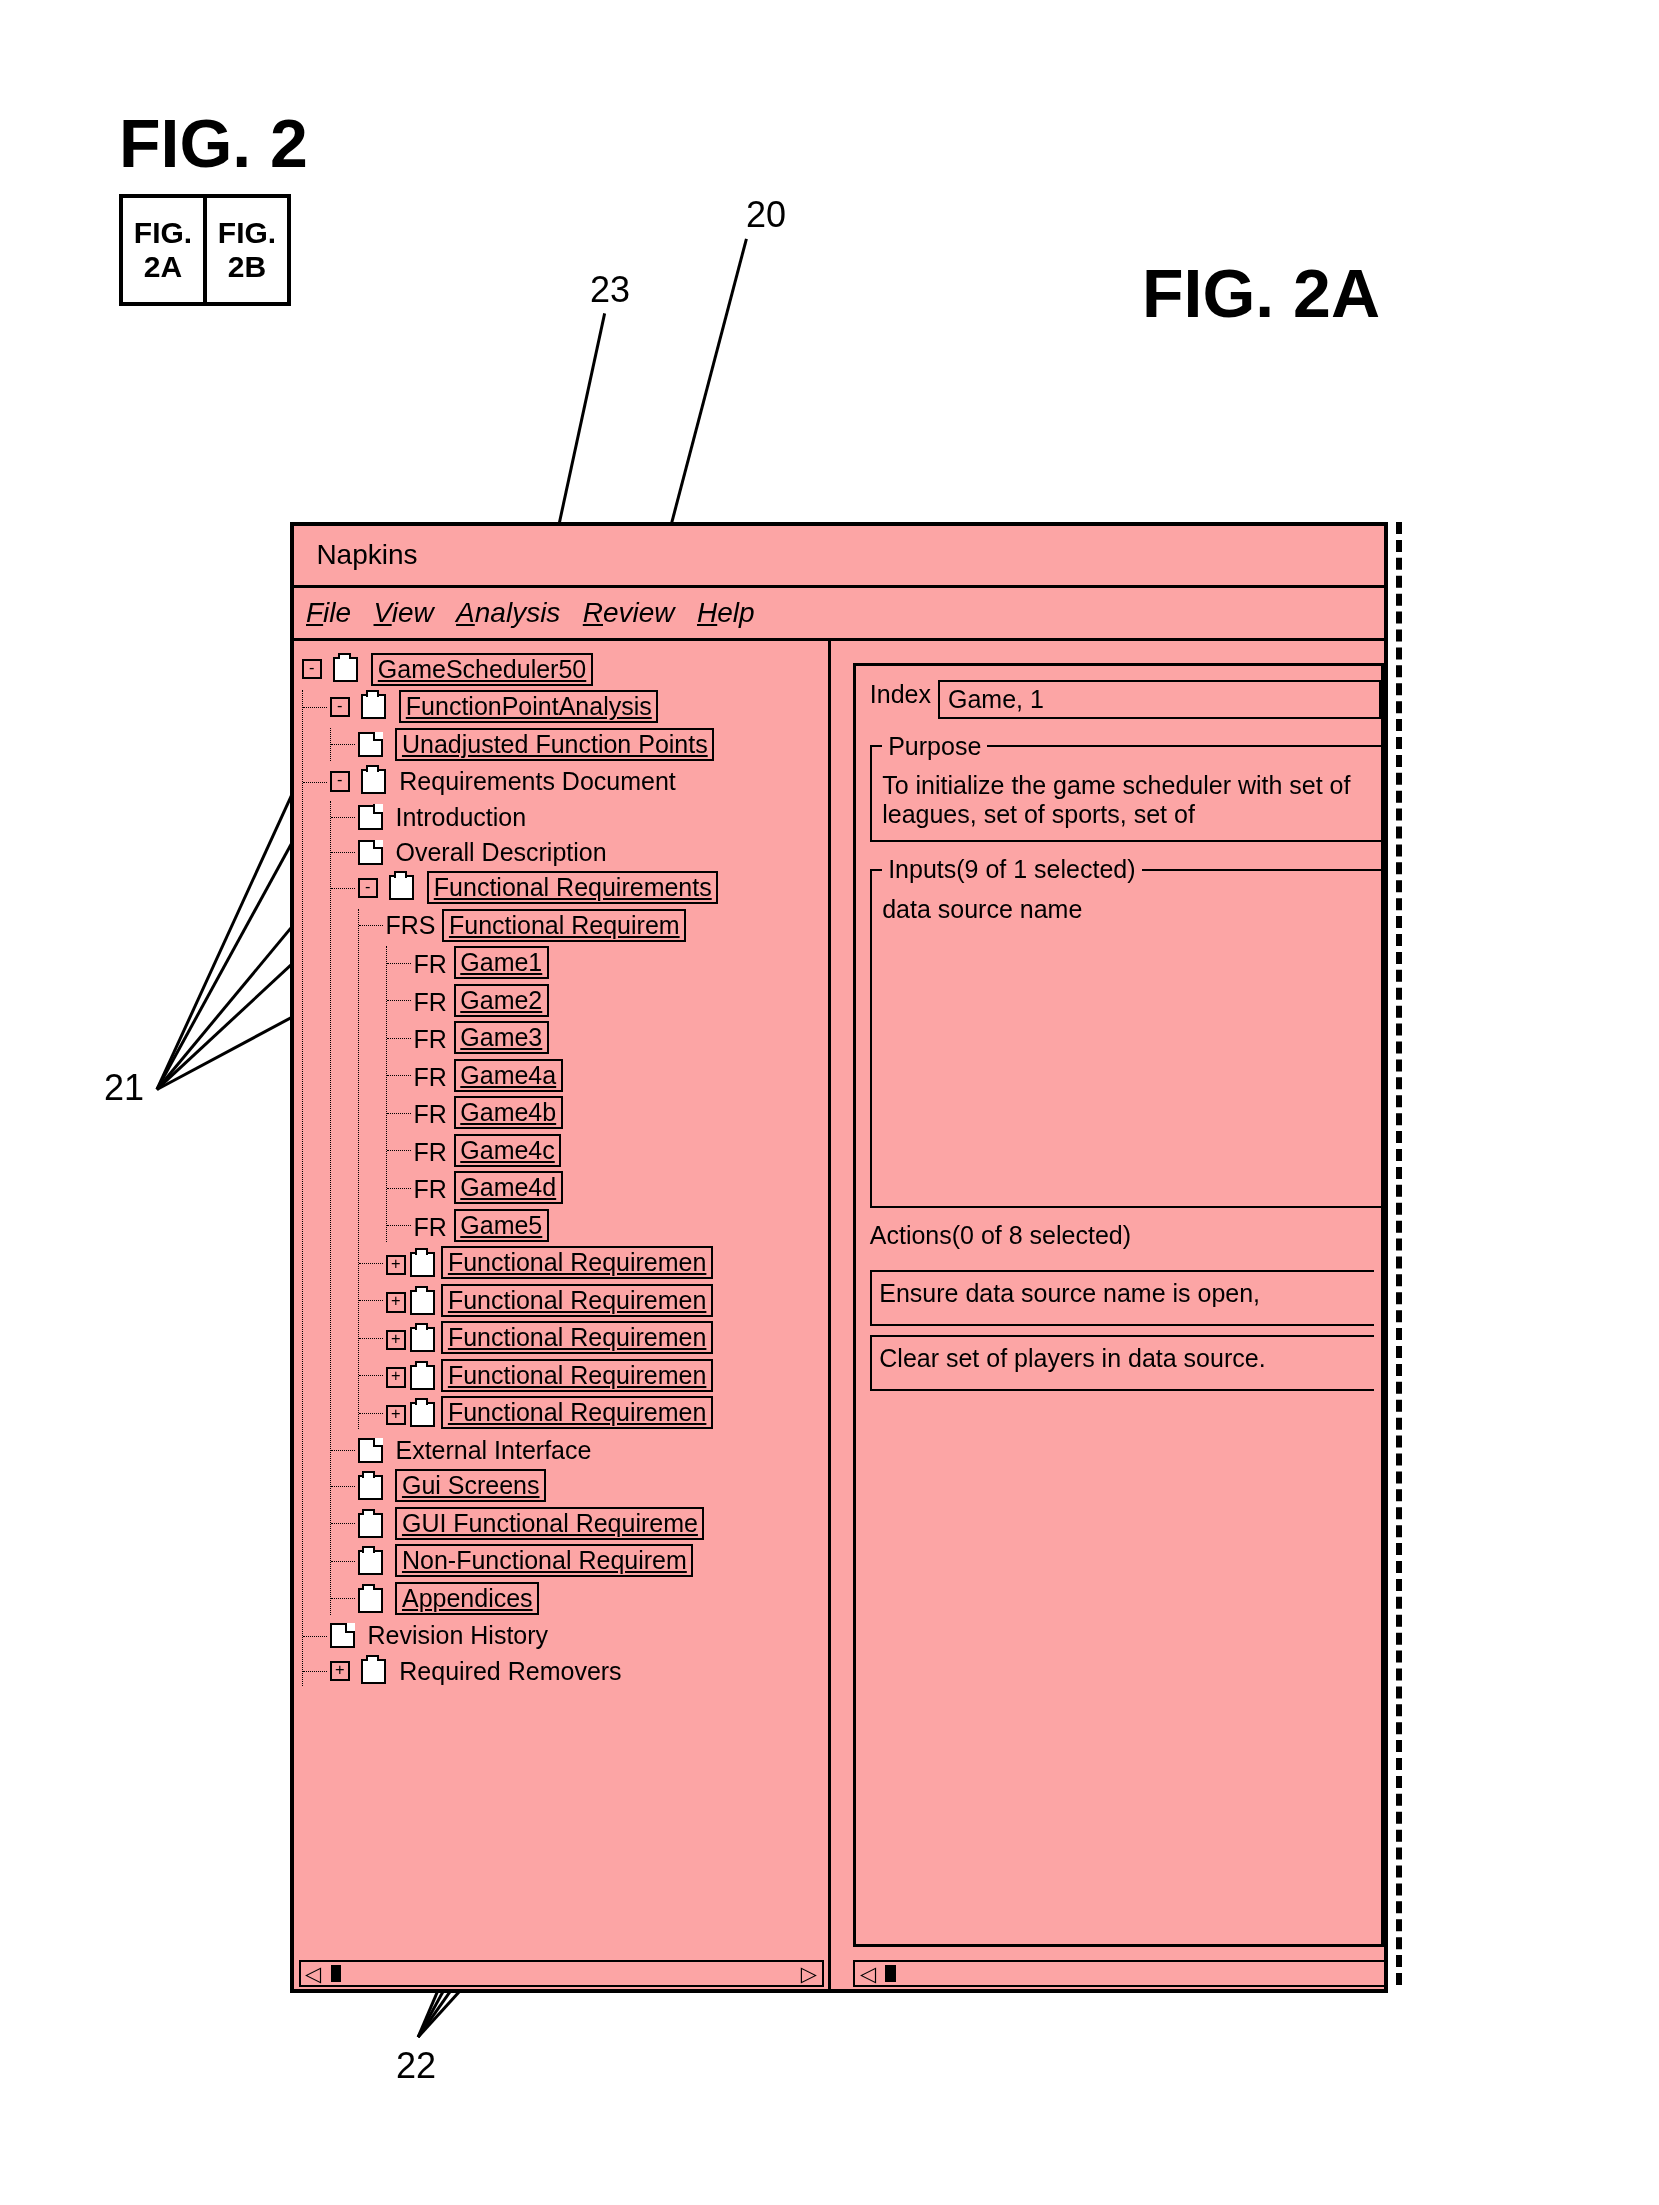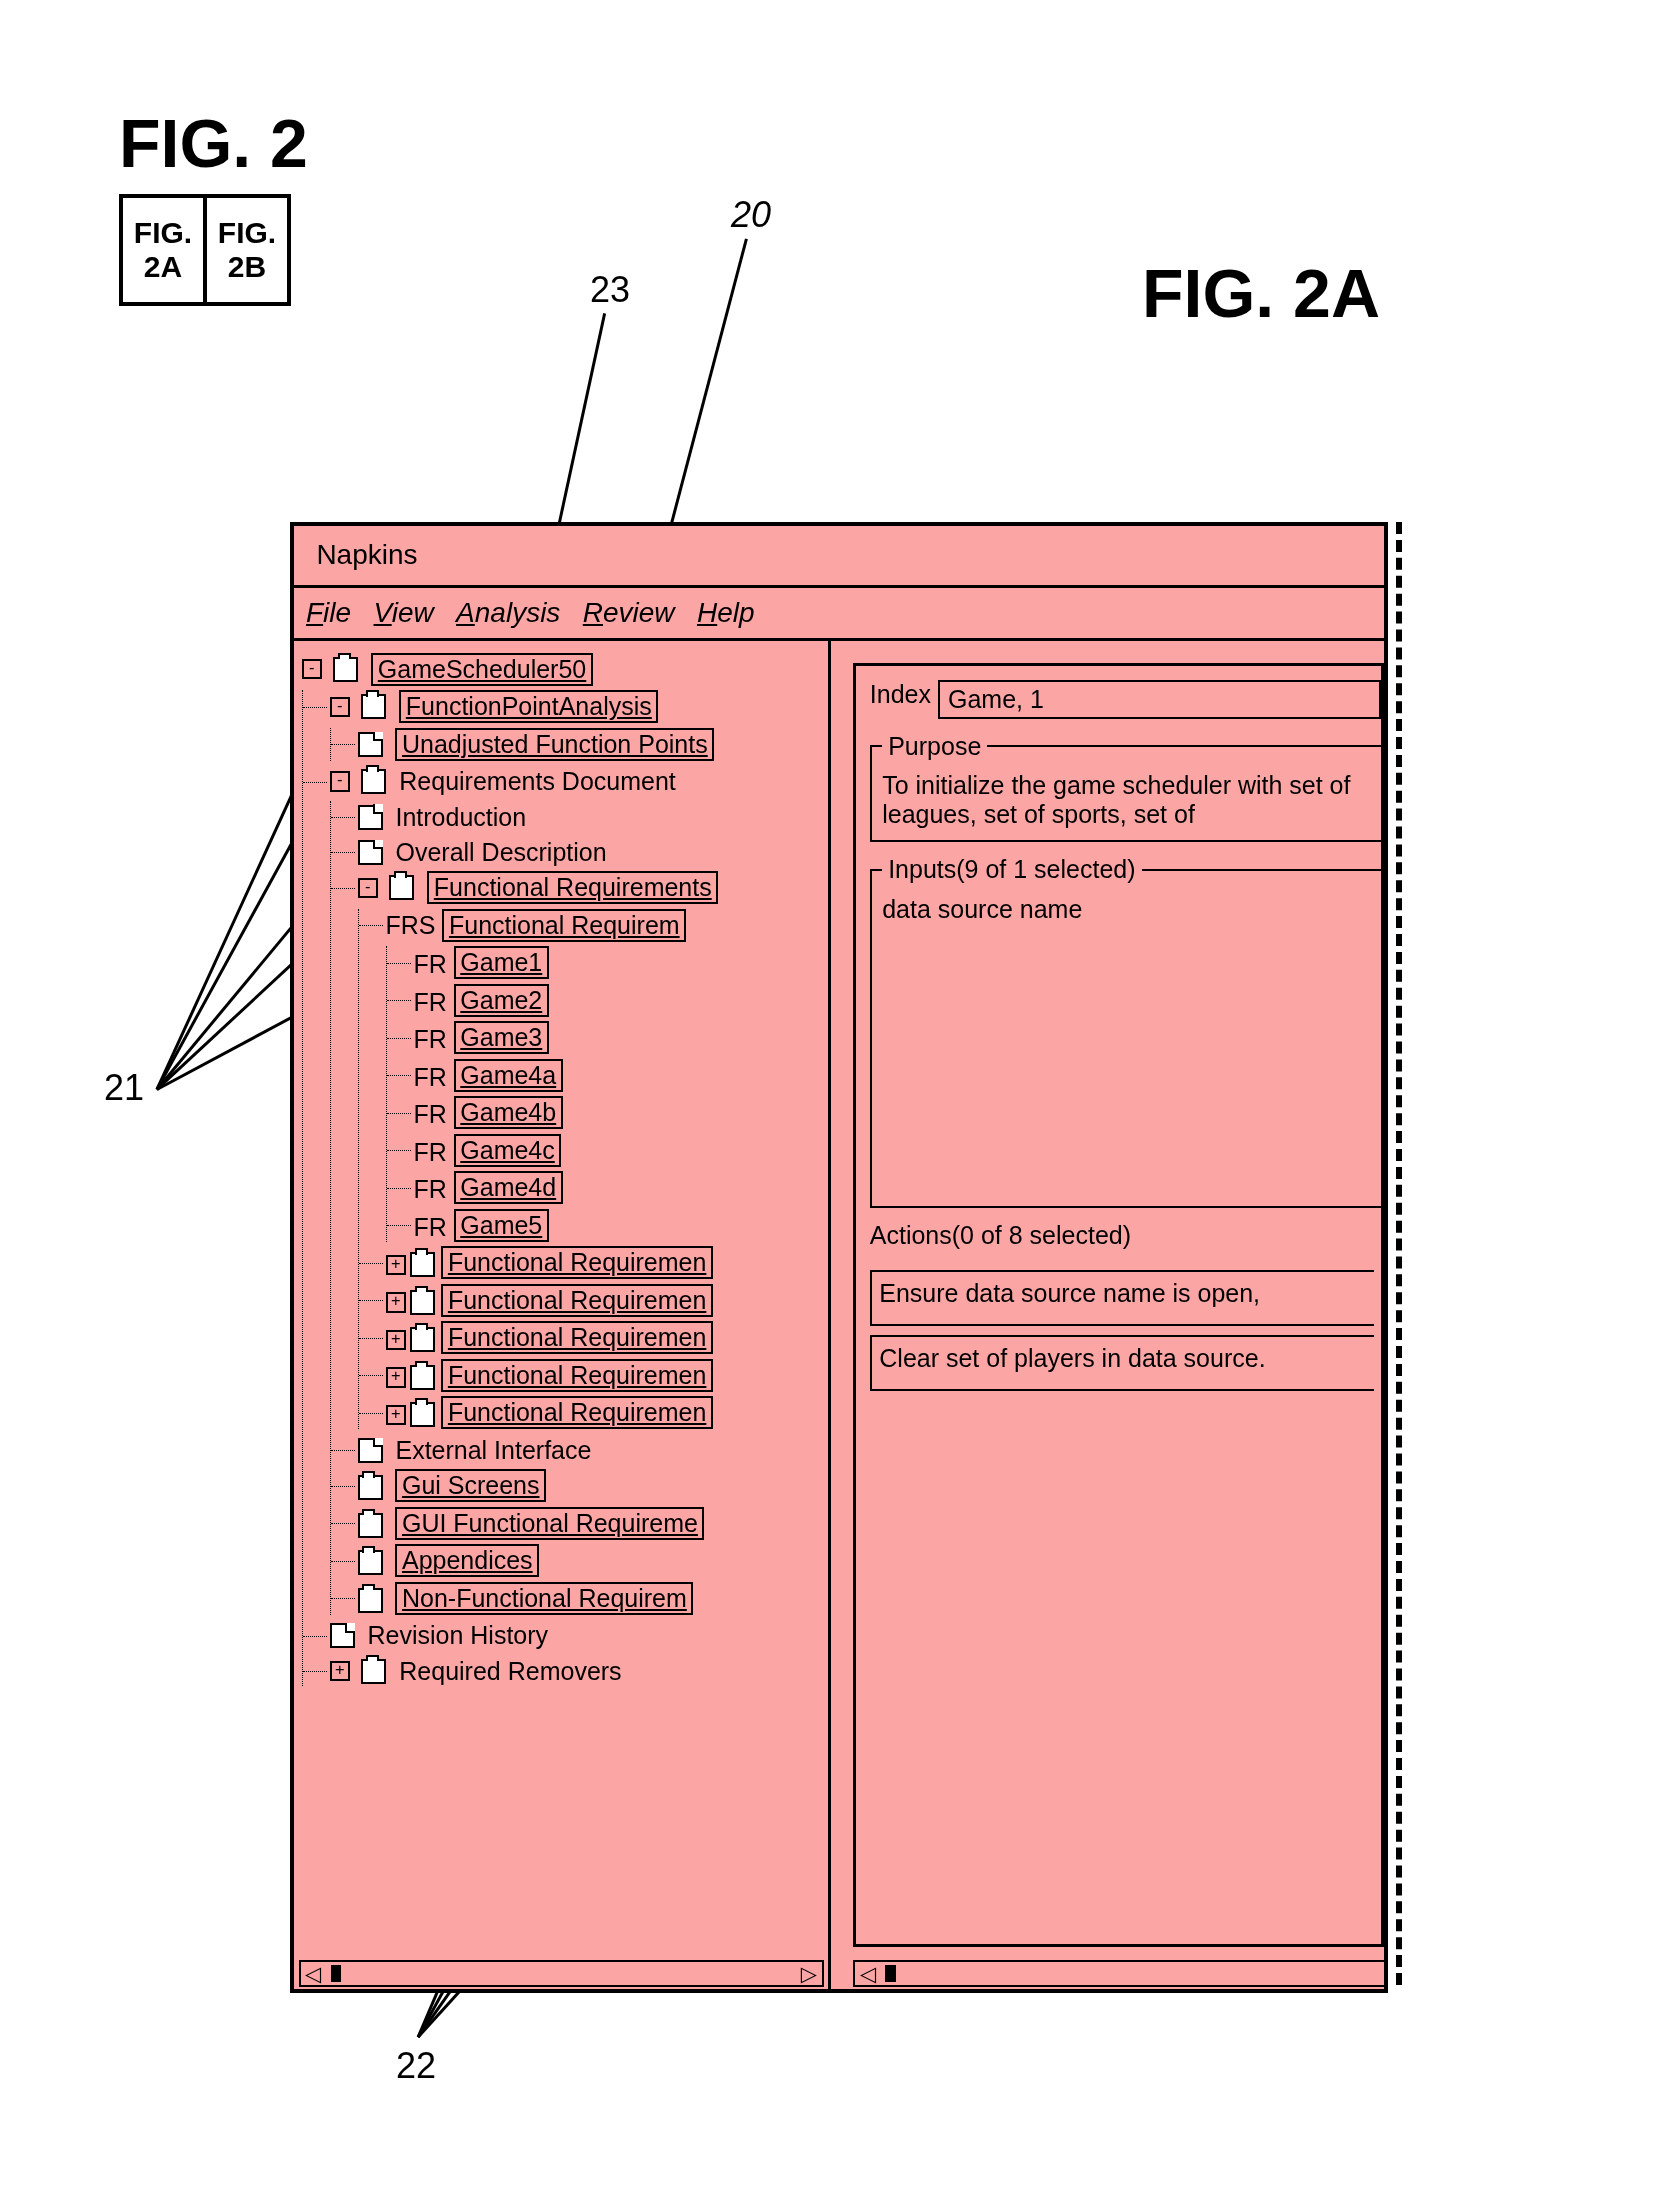--- a/index.html
+++ b/index.html
@@ -255,21 +255,21 @@
 
 <div class="fig-label" style="left:119px; top:104px;">FIG. 2</div>
 <div class="fig2-box">
   <div class="fig2-cell" style="white-space:pre-line;">FIG.
 2A</div>
   <div class="fig2-cell" style="white-space:pre-line;">FIG.
 2B</div>
 </div>
 <div class="fig-label" style="left:1142px; top:254px;">FIG. 2A</div>
 
-<div class="callout" style="left:731px; top:194px;font-style:italic;">20</div>
+<div class="callout" style="left:746px; top:194px;">20</div>
 <div class="callout" style="left:590px; top:269px;">23</div>
 <div class="callout" style="left:104px; top:1067px;">21</div>
 <div class="callout" style="left:396px; top:2045px;">22</div>
 
 <svg class="leads" viewBox="0 0 2224 2955" width="1660" height="2205">
 
   <line x1="1000" y1="320" x2="900" y2="700" stroke="#000" stroke-width="4"></line>
 
   <line x1="810" y1="420" x2="730" y2="790" stroke="#000" stroke-width="4"></line>
 
@@ -364,25 +364,25 @@
                   <li>
                     <span class="node-icon folder"></span>
                     <span class="boxed link">Gui Screens</span>
                   </li>
                   <li>
                     <span class="node-icon folder"></span>
                     <span class="boxed link">GUI Functional Requireme</span>
                   </li>
                   <li>
                     <span class="node-icon folder"></span>
+                    <span class="boxed link">Non-Functional Requirem</span>
+                  </li>
+                  <li>
+                    <span class="node-icon folder"></span>
                     <span class="boxed link">Appendices</span>
-                  </li>
-                  <li>
-                    <span class="node-icon folder"></span>
-                    <span class="boxed link">Non-Functional Requirem</span>
                   </li>
                 </ul>
               </li>
               <li>
                 <span class="node-icon page"></span>
                 <span class="node-label">Revision History</span>
               </li>
               <li>
                 <span class="toggle">+</span>
                 <span class="node-icon folder"></span>

